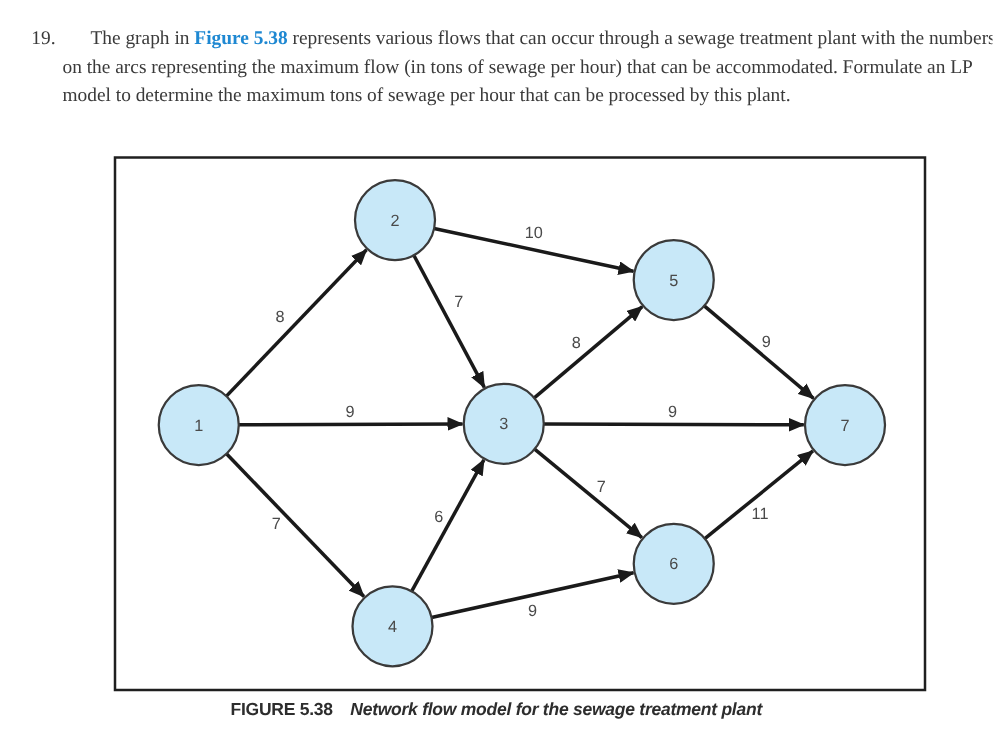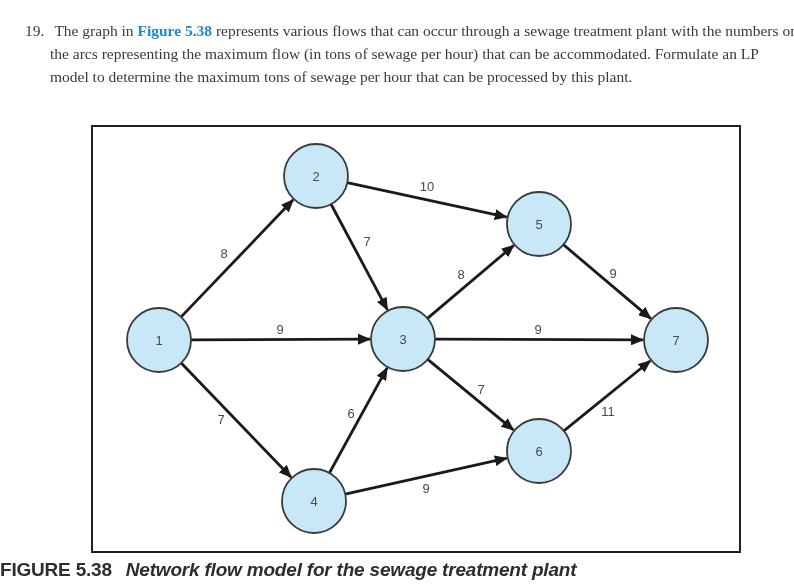--- a/index.html
+++ b/index.html
@@ -21,21 +21,21 @@
     left: 25px;
     top: 3px;
     width: 748px;
     font-size: 15.5px;
     line-height: 23.4px;
     color: #3a3a3a;
     padding-left: 25px;
     text-indent: -25px;
   }
   .problem .num {
-    margin-right: 10px;
+    margin-right: 28px;
   }
   .problem .fig-link {
     color: #1e88d2;
     font-weight: bold;
     text-decoration: none;
     cursor: pointer;
   }
   .figure-box {
     position: absolute;
     left: 91px;
@@ -47,23 +47,23 @@
     background: #ffffff;
   }
   .figure-box svg {
     display: block;
   }
   .caption {
     position: absolute;
     left: 0;
     top: 559px;
     width: 794px;
-    text-align: left;
+    text-align: center;
     font-family: "Liberation Sans", sans-serif;
-    font-size: 19px;
+    font-size: 14px;
     color: #2d2d2d;
     letter-spacing: -0.2px;
   }
   .caption .cap-label {
     font-weight: bold;
     margin-right: 14px;
   }
   .caption .cap-text {
     font-weight: bold;
     font-style: italic;

